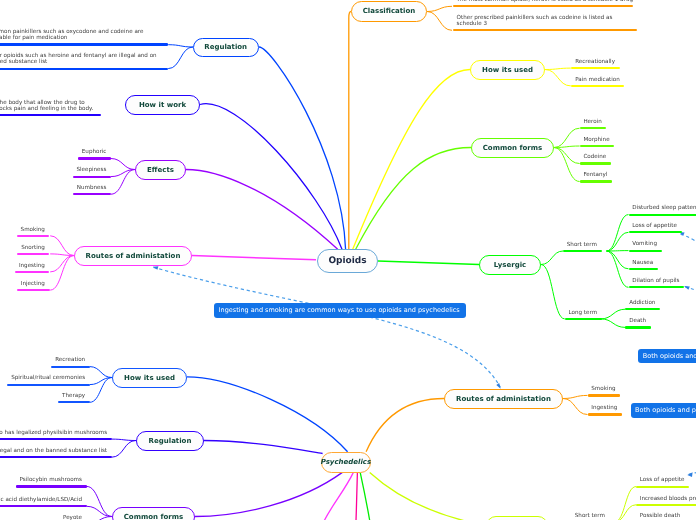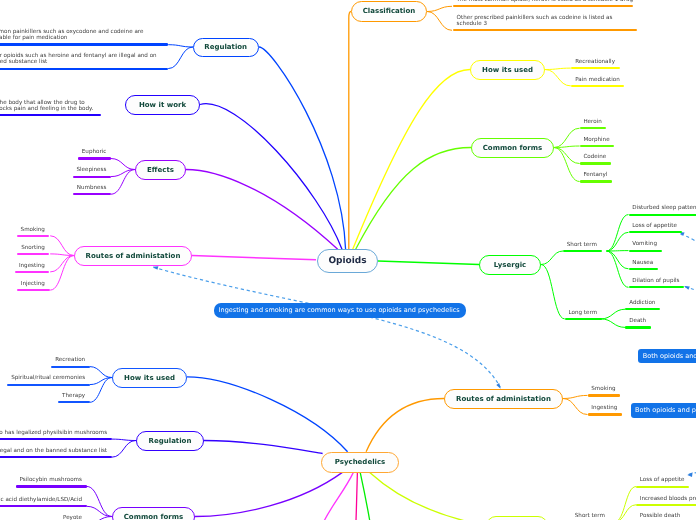--- a/index.html
+++ b/index.html
@@ -120,21 +120,21 @@
   <div class="node" style="left:125px;top:94.5px;width:75px;height:20px;border-color:#2200ff;">
     <span>How it work</span>
   </div>
   <div class="node" style="left:135px;top:159.5px;width:51px;height:20px;border-color:#9900ff;">
     <span>Effects</span>
   </div>
   <div class="node" style="left:74px;top:245.5px;width:118px;height:20px;border-color:#ff33ff;">
     <span>Routes of administation</span>
   </div>
 
-  <div class="node central small" style="left:321px;top:452px;width:78px;height:20.5px;border-color:#ffa733;">
+  <div class="node central small" style="left:321px;top:452px;width:50px;height:20.5px;border-color:#ffa733;font-style:italic;">
     <span>Psychedelics</span>
   </div>
 
   <div class="leaf" style="left:452.8px;top:-2.95px;width:179.8px;">
     <span>The most common opiate, heroin is listed as a schedule 1 drug</span>
     <span class="u" style="background:#ff9900;"></span>
   </div>
   <div class="leaf" style="left:452.8px;top:15.05px;width:184.4px;">
     <span>Other prescribed painkillers such as codeine is listed as<br>schedule 3</span>
     <span class="u" style="background:#ff9900;"></span>
@@ -289,21 +289,21 @@
   </div>
   <div class="leaf" style="left:636px;top:495.55px;width:81.8px;">
     <span>Increased bloods pressure</span>
     <span class="u" style="background:#ccff00;"></span>
   </div>
   <div class="leaf" style="left:636px;top:513.25px;width:48.9px;">
     <span>Possible death</span>
     
   </div>
 
-  <div class="cb" style="left:214.1px;top:303.2px;width:251.6px;border-radius:7px;">
+  <div class="cb" style="left:214.1px;top:303.2px;width:251.6px;">
     <span>Ingesting and smoking are common ways to use opioids and psychedelics</span>
   </div>
   <div class="cb" style="left:638.3px;top:348.5px;">
     <span>Both opioids and psychedelics cause loss of appetite</span>
   </div>
   <div class="cb" style="left:630.6px;top:403px;">
     <span>Both opioids and psychedelics dilate pupils</span>
   </div>
 
   <div class="node" style="left:112px;top:367.5px;width:75px;height:20px;border-color:#1155ff;">

